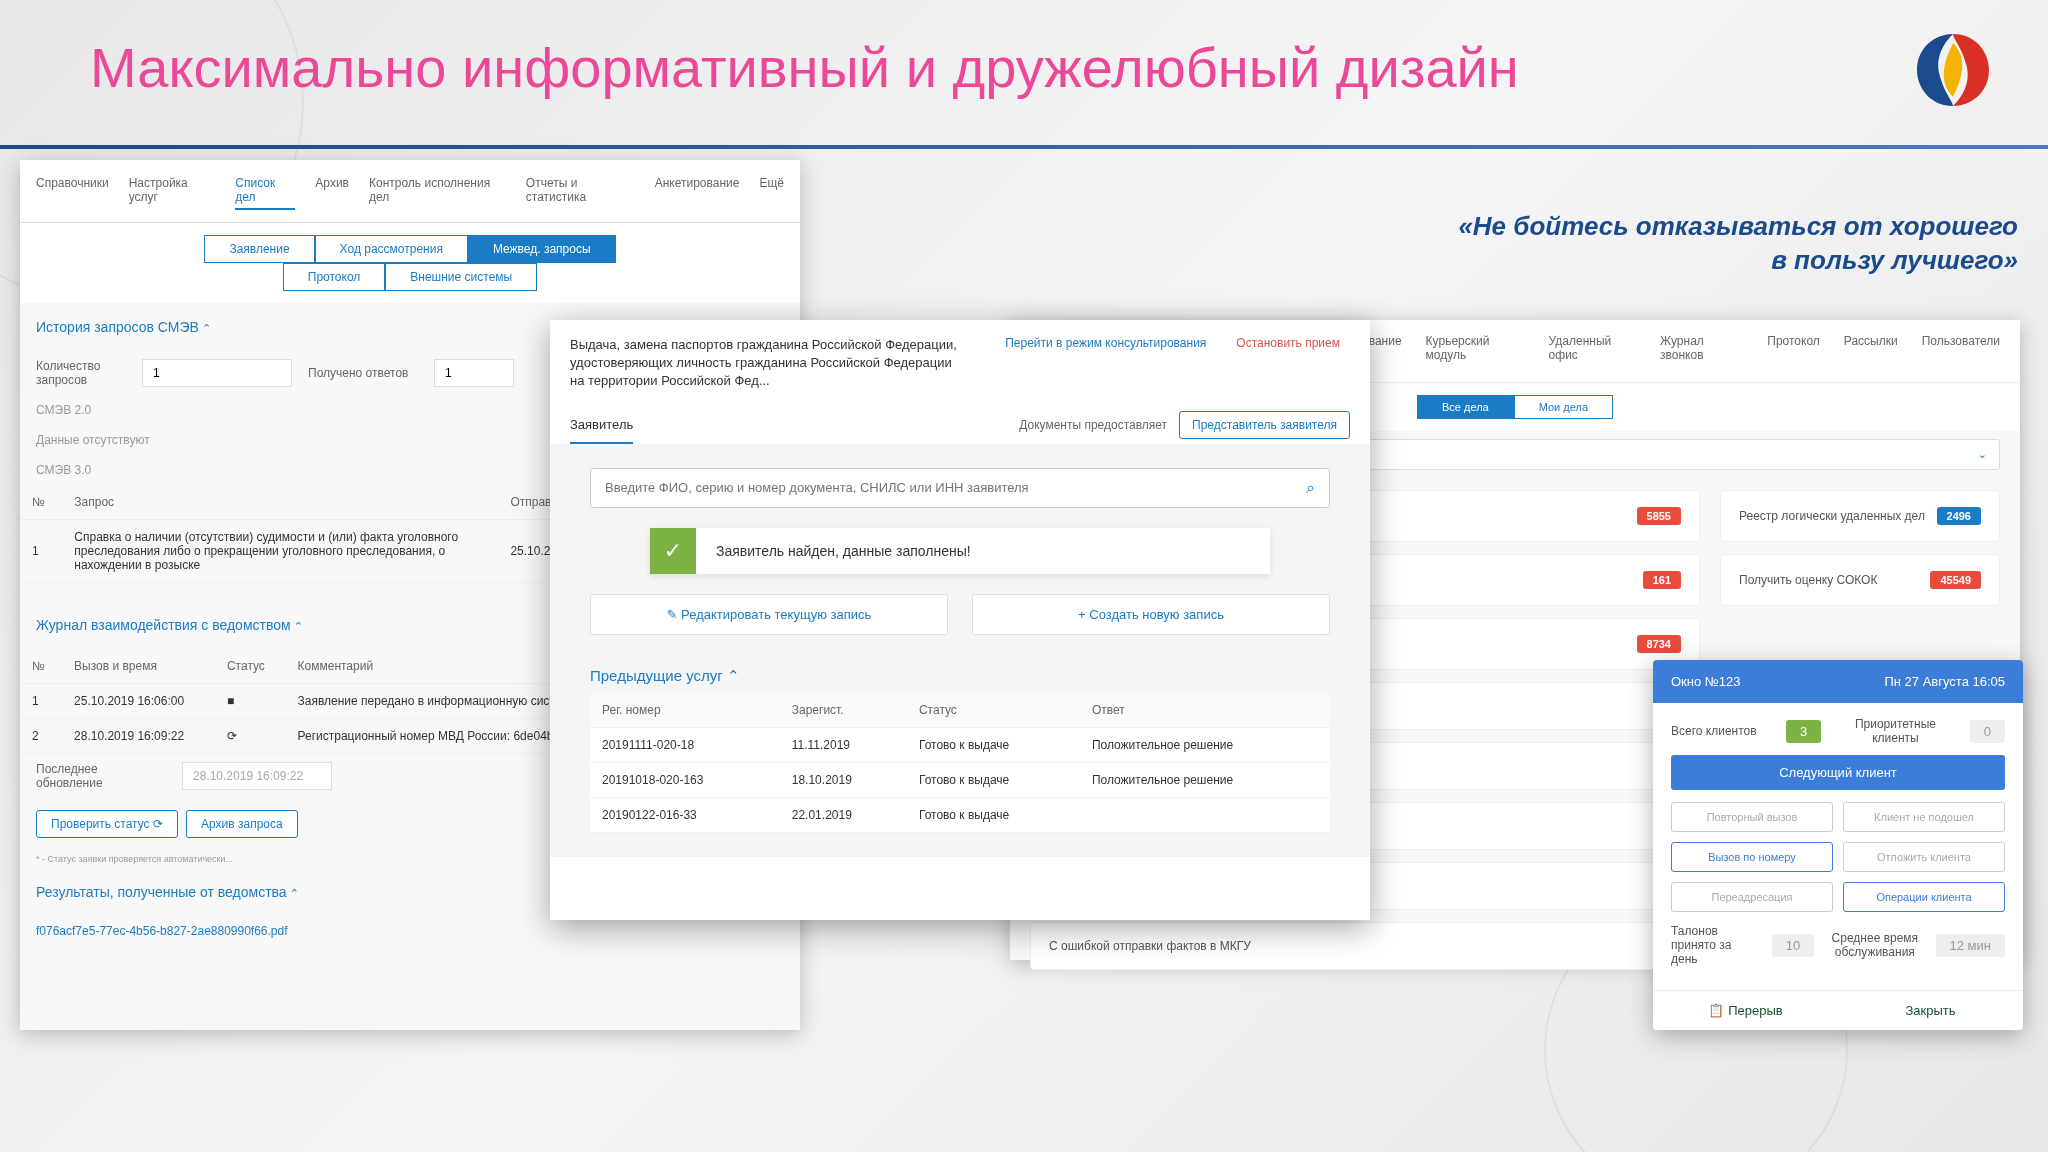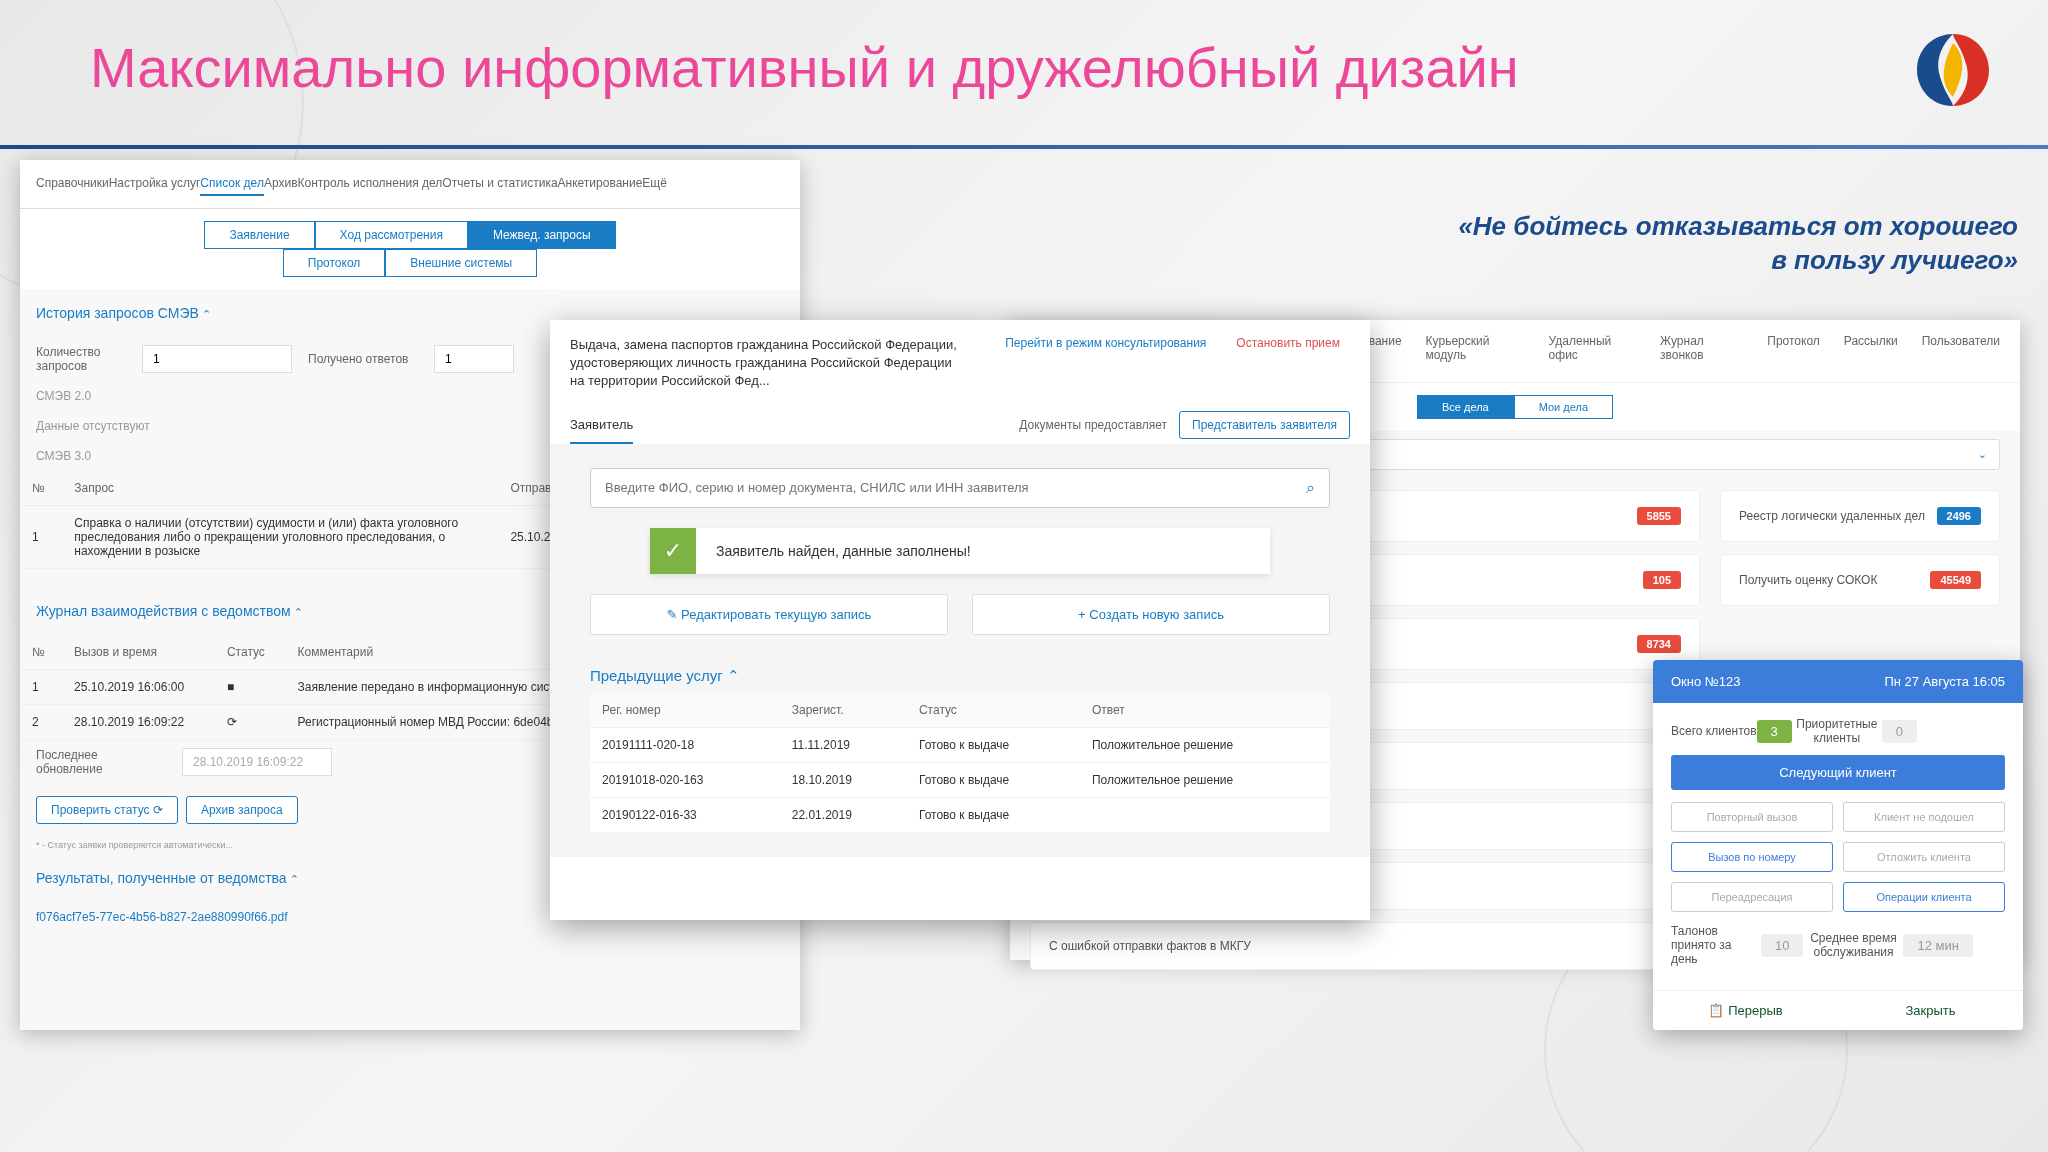--- a/index.html
+++ b/index.html
@@ -14,21 +14,21 @@
 .title-underline { position: absolute; top: 145px; left: 0; right: 0; height: 4px; background: linear-gradient(90deg, #1a4b8c, #4a7bc0); }
 
 .quote { position: absolute; top: 210px; right: 30px; font-size: 26px; font-style: italic; font-weight: bold; color: #1a4b8c; text-align: right; line-height: 1.3; }
 
 .panel { position: absolute; background: #fff; box-shadow: 0 4px 20px rgba(0,0,0,0.25); font-size: 12px; }
 
 .panel1 { top: 160px; left: 20px; width: 780px; height: 870px; background: #f8f8f8; }
 .panel2 { top: 320px; left: 550px; width: 820px; height: 600px; z-index: 10; box-shadow: 0 8px 30px rgba(0,0,0,0.35); }
 .panel3 { top: 320px; left: 1010px; width: 1010px; height: 640px; background: #f8f8f8; }
 
-.nav-tabs { display: flex; padding: 12px 16px; border-bottom: 1px solid #ddd; background: #fff; }
+.nav-tabs { display: flex; gap: 20px; padding: 12px 16px; border-bottom: 1px solid #ddd; background: #fff; }
 .nav-tab { color: #666; font-size: 12px; cursor: pointer; padding: 4px 0; }
 .nav-tab.active { color: #1a7cc4; border-bottom: 2px solid #1a7cc4; }
 
 .subtabs { display: flex; justify-content: center; padding: 12px; background: #fff; gap: 0; }
 .subtab-row { display: flex; }
 .subtab { padding: 6px 24px; border: 1px solid #1a7cc4; color: #1a7cc4; font-size: 12px; background: #fff; }
 .subtab.active { background: #1a7cc4; color: #fff; }
 
 .section-title { color: #1a7cc4; font-size: 14px; padding: 16px; cursor: pointer; }
 .section-title::after { content: ' ⌃'; font-size: 11px; }
@@ -93,21 +93,21 @@
 .p3-col { flex: 1; display: flex; flex-direction: column; gap: 12px; }
 .p3-card { background: #fff; border: 1px solid #eee; border-radius: 4px; padding: 16px 18px; display: flex; align-items: center; justify-content: space-between; font-size: 12px; color: #555; }
 .p3-badge { padding: 3px 10px; border-radius: 3px; color: #fff; font-weight: bold; font-size: 11px; }
 .badge-red { background: #e74c3c; }
 .badge-blue { background: #1a7cc4; }
 
 
 .widget { position: absolute; top: 660px; right: 25px; width: 370px; background: #fff; box-shadow: 0 6px 24px rgba(0,0,0,0.3); border-radius: 4px; z-index: 20; font-size: 13px; }
 .widget-head { background: #3b7dd8; color: #fff; padding: 14px 18px; display: flex; justify-content: space-between; border-radius: 4px 4px 0 0; }
 .widget-body { padding: 14px 18px; }
-.widget-row { display: flex; justify-content: flex-start; align-items: center; margin-bottom: 10px; font-size: 12px; color: #555; }
+.widget-row { display: flex; justify-content: space-between; align-items: center; margin-bottom: 10px; font-size: 12px; color: #555; }
 .widget-num { padding: 4px 14px; border-radius: 3px; font-size: 13px; }
 .widget-num.green { background: #7cb342; color: #fff; }
 .widget-num.gray { background: #eee; color: #999; }
 .widget-btn-primary { background: #3b7dd8; color: #fff; text-align: center; padding: 10px; border-radius: 3px; margin-bottom: 12px; font-size: 13px; }
 .widget-btn-grid { display: grid; grid-template-columns: 1fr 1fr; gap: 10px; margin-bottom: 12px; }
 .widget-btn { border: 1px solid #ccc; color: #aaa; padding: 8px 6px; text-align: center; font-size: 11px; border-radius: 3px; }
 .widget-btn.blue { border-color: #3b7dd8; color: #3b7dd8; }
 .widget-footer { display: flex; border-top: 1px solid #eee; }
 .widget-foot-btn { flex: 1; text-align: center; padding: 12px; color: #14532d; font-size: 13px; }
 </style>
@@ -300,21 +300,21 @@
     <span class="p3-chevron">⌄</span>
   </div>
   <div class="p3-cards">
     <div class="p3-col" id="p3-col1">
         <div class="p3-card">
           <span>Неполный комплект документов</span>
           <span class="p3-badge badge-red">5855</span>
         </div>
         <div class="p3-card">
           <span>Истекает срок услуги</span>
-          <span class="p3-badge badge-red">105</span>
+          <span class="p3-badge badge-red">161</span>
         </div>
         <div class="p3-card">
           <span>Просроченные</span>
           <span class="p3-badge badge-red">8734</span>
         </div>
         <div class="p3-card">
           <span>Результат не востребован</span>
         </div>
         <div class="p3-card">
           <span>Требует звонка</span>

